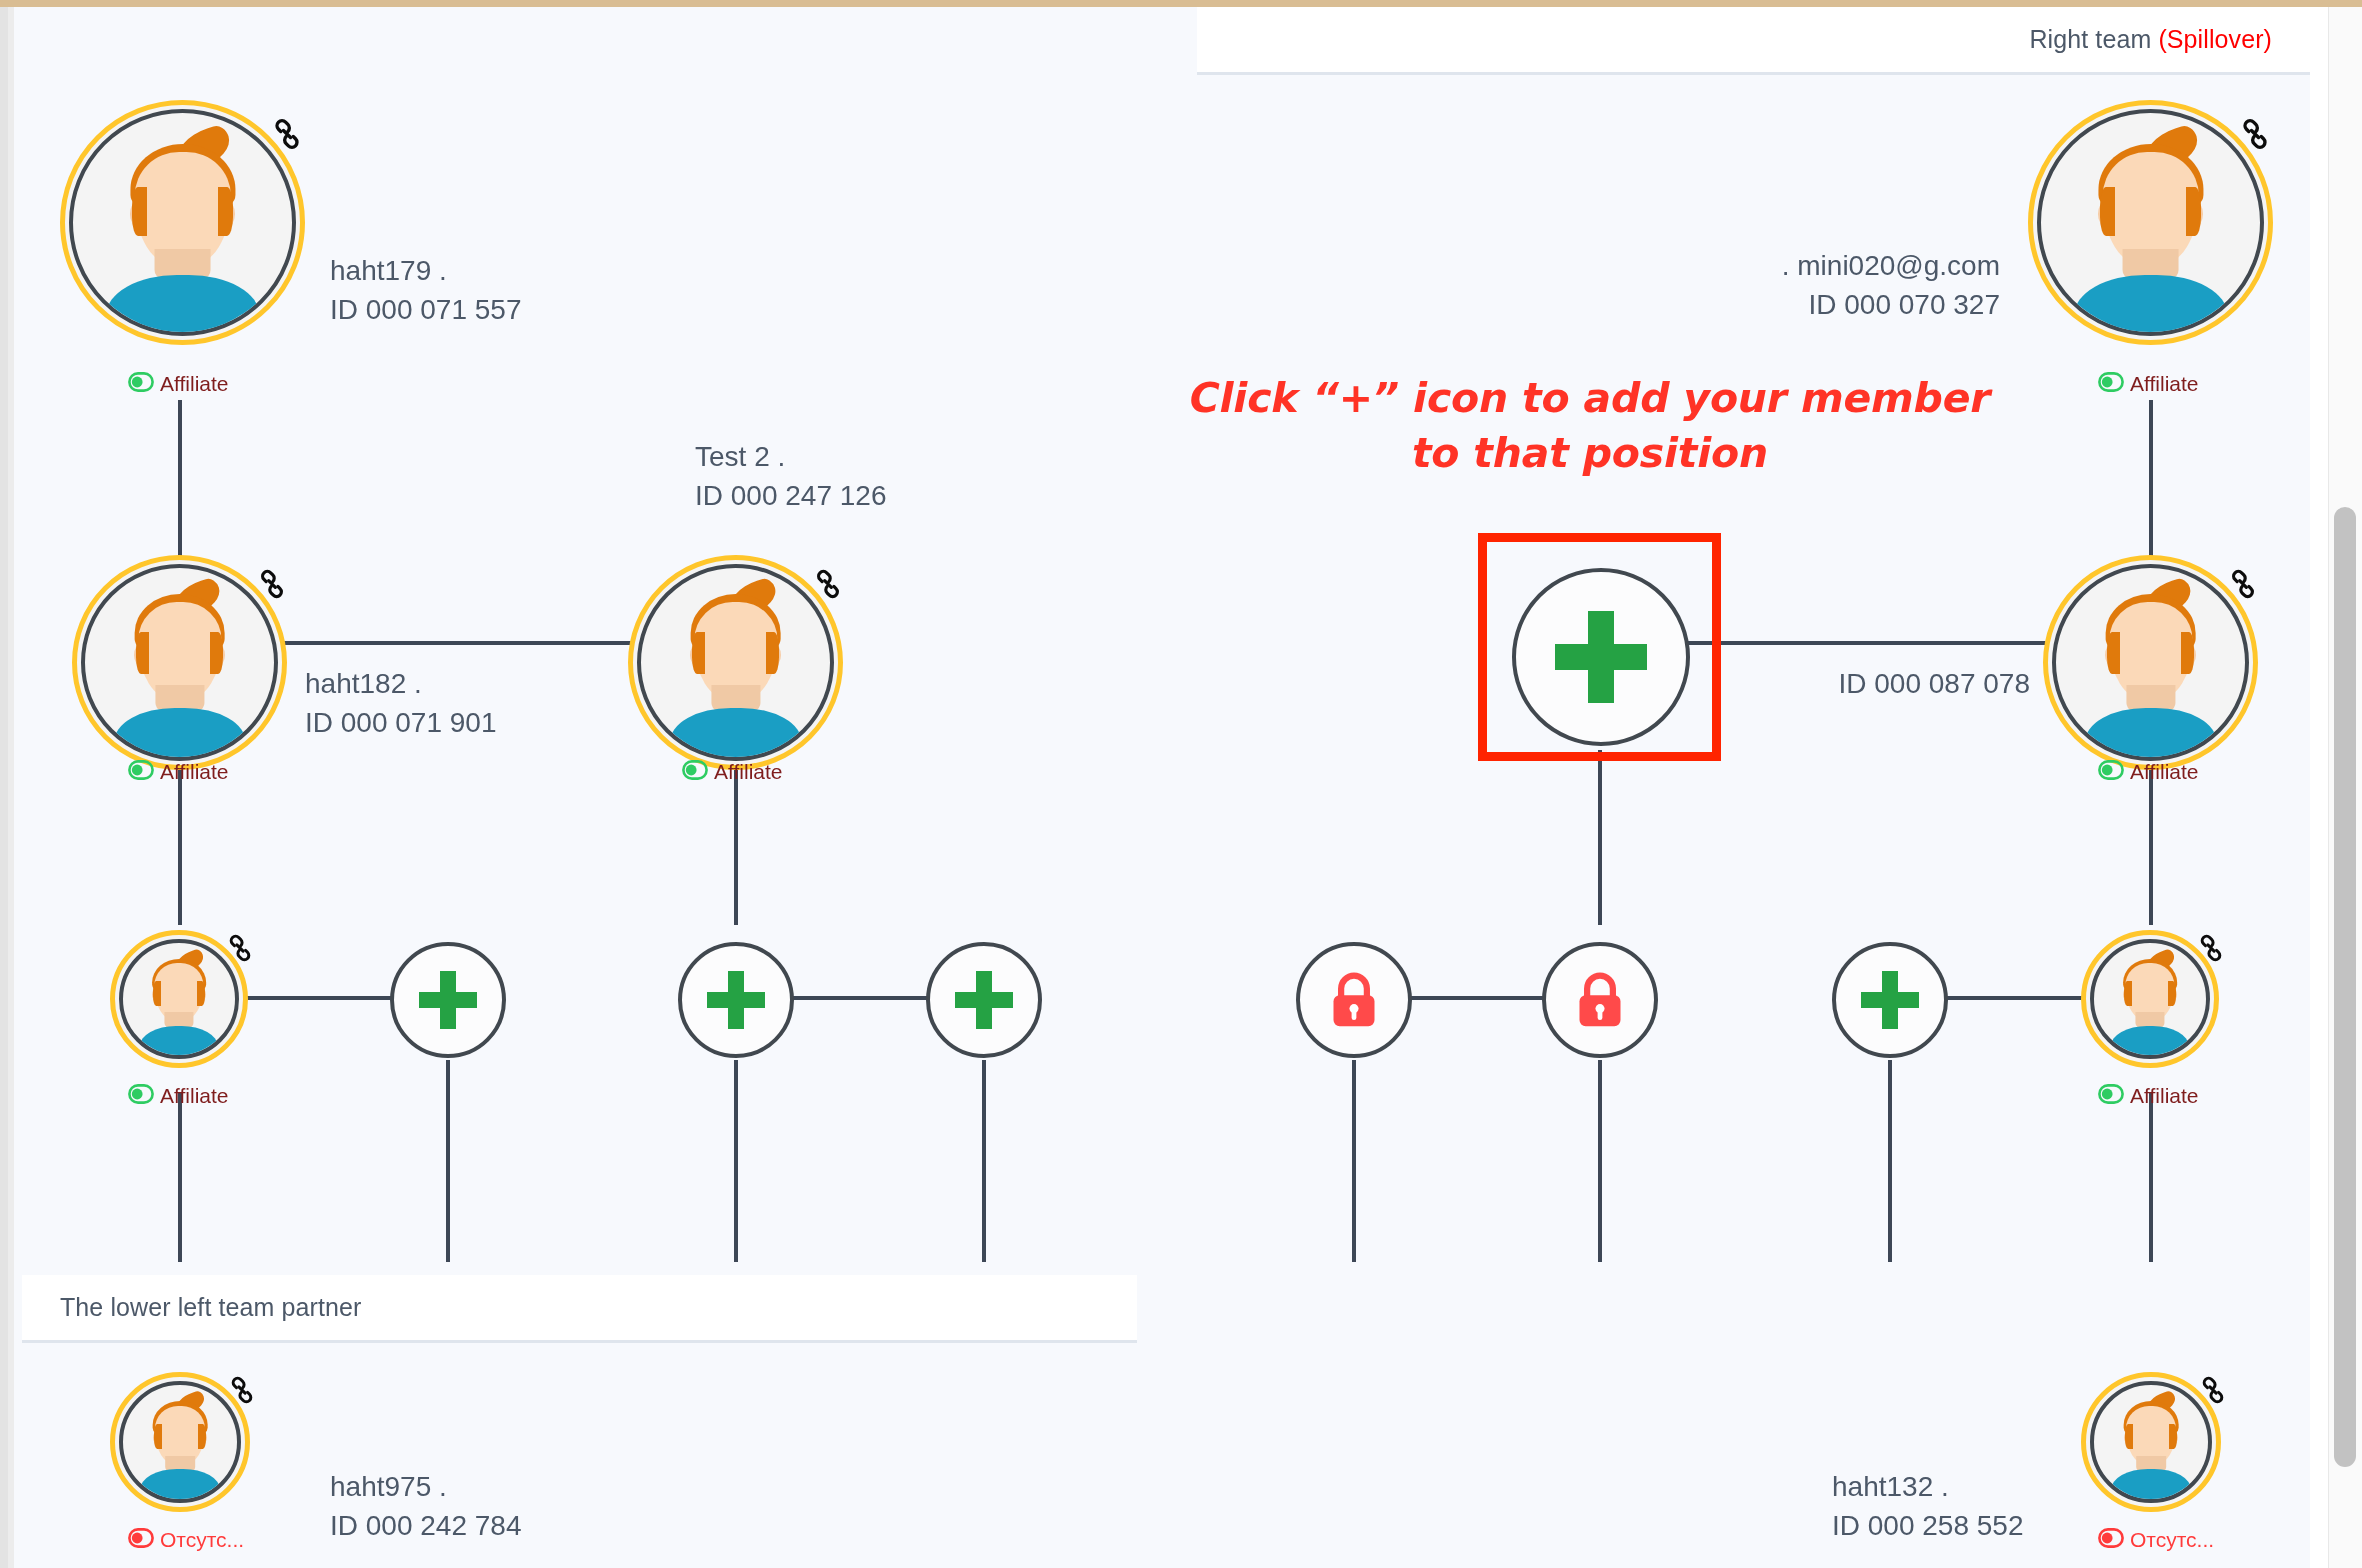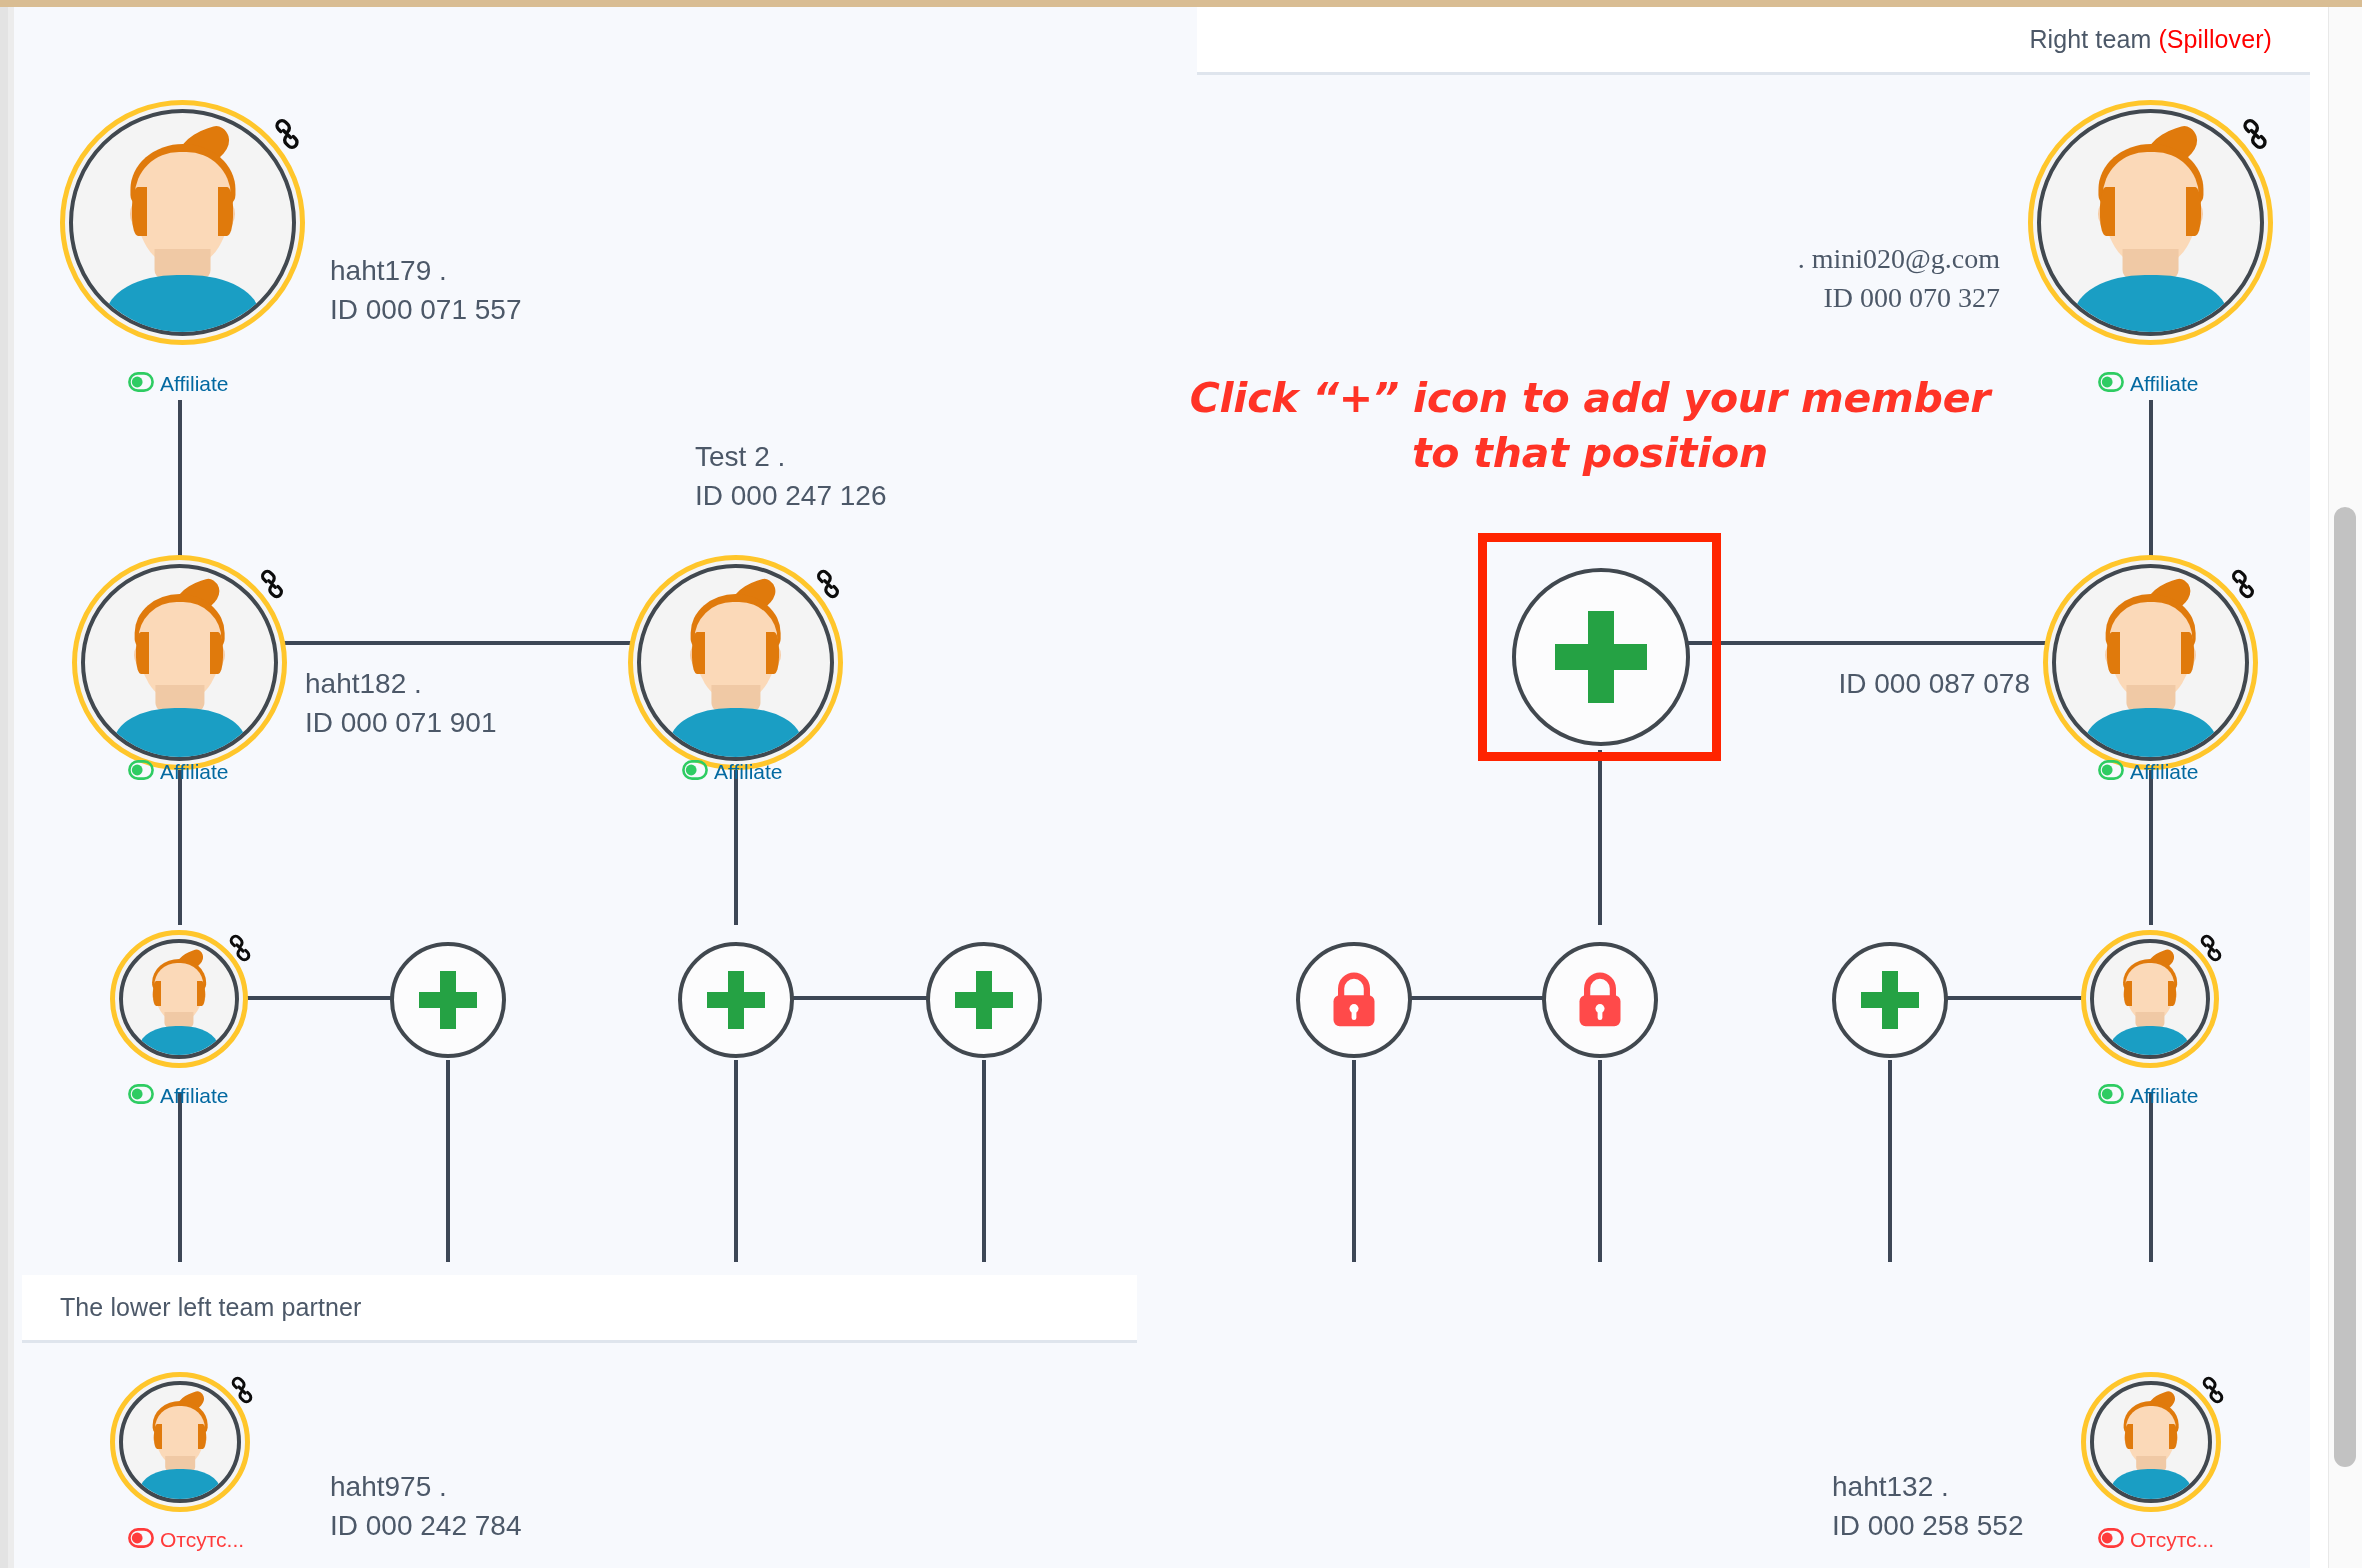--- a/index.html
+++ b/index.html
@@ -70,21 +70,21 @@
   .av-sideb-r { position:absolute; right:27%; bottom:44%; width:7%; height:22%; background:#e07a0c; border-radius:0 40% 40% 0; }
 
   .link-badge { position:absolute; z-index:8; color:#0c0c0c; line-height:1; font-weight:700; }
   .link-badge svg { display:block; }
 
   .name-block { position:absolute; z-index:6; font-size:28px; color:#4c5868; line-height:1.38; white-space:nowrap; }
   .name-block.r { text-align:right; }
 
   .status { position:absolute; z-index:6; display:flex; align-items:center; gap:6px; white-space:nowrap;
             font-size:21px; line-height:1; }
-  .status.aff { color:#0369a1; }
+  .status.aff { color:#7f1d1d; }
   .status.abs { color:#ff3b3b; }
   .status .tgl { display:block; }
 
   
   .plus-node, .lock-node {
     position:absolute; border-radius:50%; background:#fcfcfd;
     border:4px solid #41484f; display:flex; align-items:center; justify-content:center; z-index:6;
   }
   .plus-sym { position:relative; }
   .plus-sym i { position:absolute; background:#25a244; display:block; }
@@ -327,21 +327,21 @@
         <svg width="34" height="34" viewBox="0 0 24 24">
             <g transform="rotate(90 12 12)">
               <path d="M9.5 14.5 14.5 9.5" stroke="#0c0c0c" stroke-width="2.4" fill="none" stroke-linecap="round"></path>
               <path d="M10.2 16.4 8.6 18a3.5 3.5 0 0 1-5-5l1.6-1.6a3.5 3.5 0 0 1 5 0" stroke="#0c0c0c" stroke-width="2.4" fill="none" stroke-linecap="round"></path>
               <path d="M13.8 7.6 15.4 6a3.5 3.5 0 0 1 5 5l-1.6 1.6a3.5 3.5 0 0 1-5 0" stroke="#0c0c0c" stroke-width="2.4" fill="none" stroke-linecap="round"></path>
             </g>
           </svg>
       </span>
     </div>
   </div>
-  <div class="name-block r" style="left:1500px; top:240px; width:500px;font-family:Liberation Serif, serif;">
+  <div class="name-block r" style="left:1500px; top:247px; width:500px;">
     <div>. mini020@g.com</div>
     <div>ID  000 070 327</div>
   </div>
   <div class="status aff" style="left:2098px; top:372px;">
     <span class="tgl">
       <svg width="26" height="20" viewBox="0 0 26 20">
           <rect x="1.4" y="1.4" width="23.2" height="17.2" rx="8.6" fill="none" stroke="#2ecc62" stroke-width="2.6"></rect>
           <circle cx="9.2" cy="10" r="5.4" fill="#2ecc62"></circle>
         </svg>
     </span>

